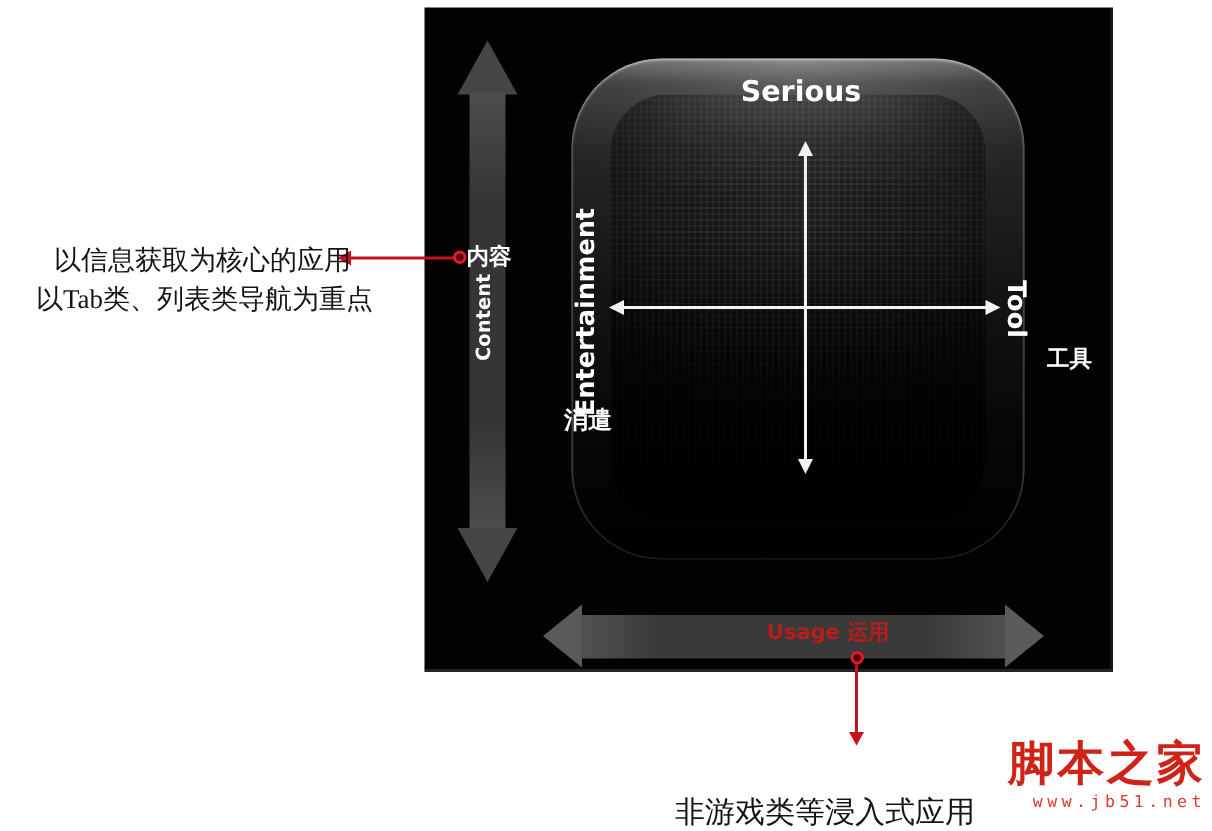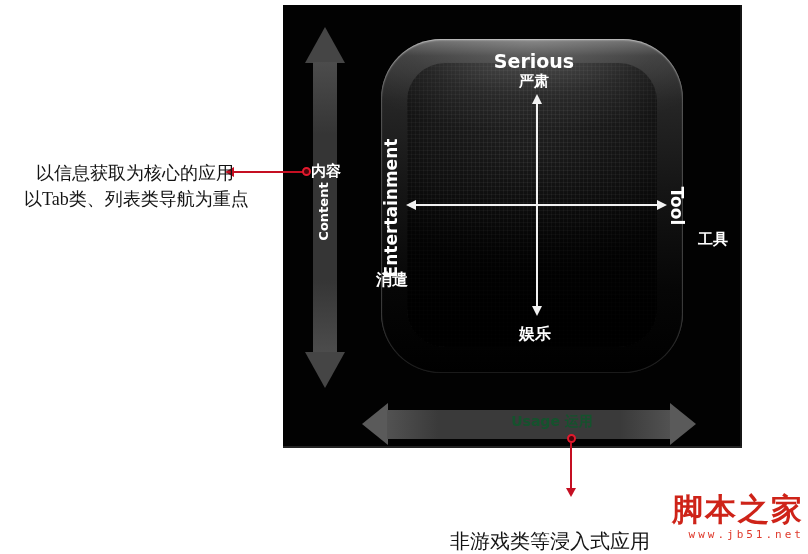--- a/index.html
+++ b/index.html
@@ -88,34 +88,32 @@
   </div>
 
   <div class="abs tri w-up" style="left:532px;top:94px;"></div>
   <div class="abs wline" style="left:536px;top:103px;width:2px;height:204px;"></div>
   <div class="abs tri w-down" style="left:532px;top:306px;"></div>
   <div class="abs tri w-left" style="left:406px;top:200px;"></div>
   <div class="abs wline" style="left:415px;top:204px;width:243px;height:2px;"></div>
   <div class="abs tri w-right" style="left:657px;top:200px;"></div>
 
   <div class="abs lab ctr" style="left:464px;top:50px;width:140px;font-size:19px;">Serious</div>
-  <div class="abs lab ctr" style="left:464px;top:72px;width:140px;font-size:15px;">严肃</div>
 
   <div class="abs lab ctr rot-ccw" style="left:321px;top:198px;width:140px;font-size:17px;">Entertainment</div>
   <div class="abs lab" style="left:376px;top:270px;font-size:16px;">消遣</div>
 
   <div class="abs lab ctr rot-cw" style="left:647px;top:196px;width:60px;font-size:17px;">Tool</div>
   <div class="abs lab" style="left:661px;top:230px;font-size:15px;margin-left:37px;">工具</div>
 
-  <div class="abs lab ctr" style="left:475px;top:324px;width:120px;font-size:16px;">娱乐</div>
 
   <div class="abs tri g-left" style="left:362px;top:403px;"></div>
   <div class="abs gshaft-h"></div>
   <div class="abs tri g-right" style="left:670px;top:403px;"></div>
-  <div class="abs lab ctr" style="left:452px;top:413px;width:200px;font-size:14px;font-weight:bold;color:#14532d;">Usage 运用</div>
+  <div class="abs lab ctr" style="left:452px;top:413px;width:200px;font-size:14px;font-weight:bold;color:#b91c1c;">Usage 运用</div>
 
   <div class="abs tri r-left" style="left:225px;top:167px;"></div>
   <div class="abs rline" style="left:233px;top:171px;width:71px;height:2px;"></div>
   <div class="abs rdot" style="left:302px;top:167px;"></div>
 
   <div class="abs rdot" style="left:567px;top:434px;"></div>
   <div class="abs rline" style="left:570px;top:443px;width:2px;height:46px;"></div>
   <div class="abs tri r-down" style="left:566px;top:488px;"></div>
 
   <div class="abs note note-left" style="left:36px;top:161px;">以信息获取为核心的应用</div>

